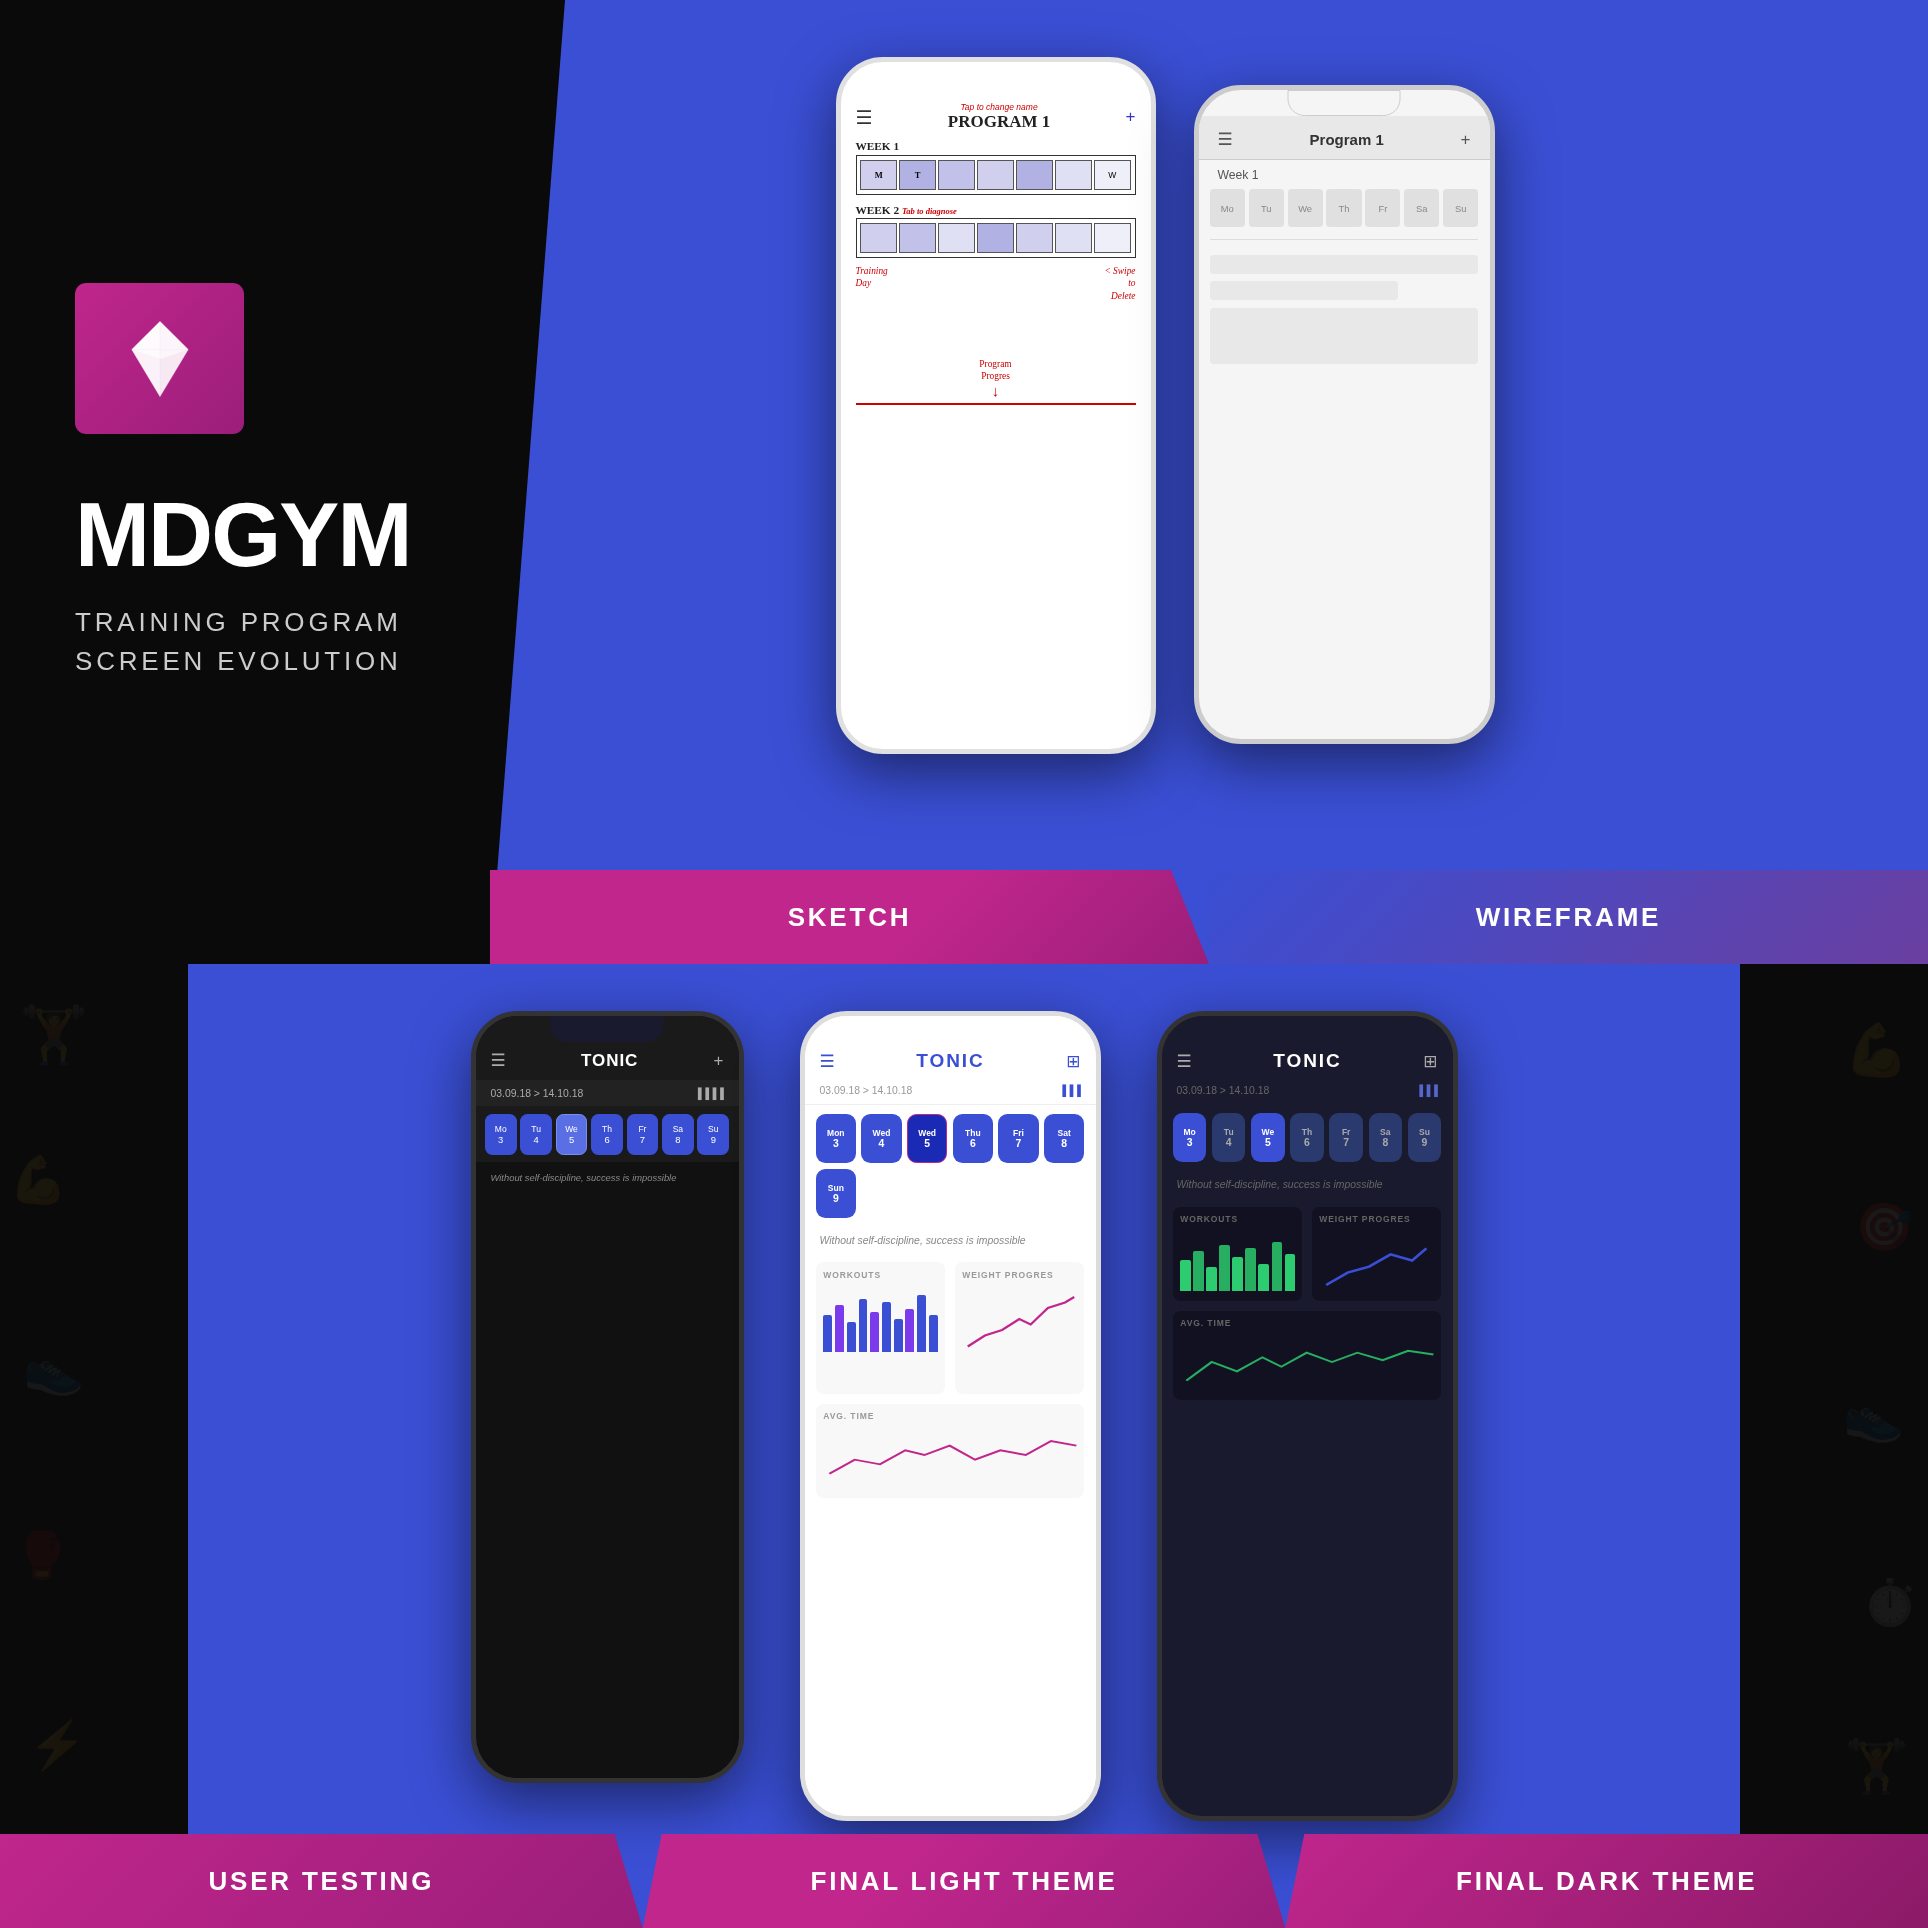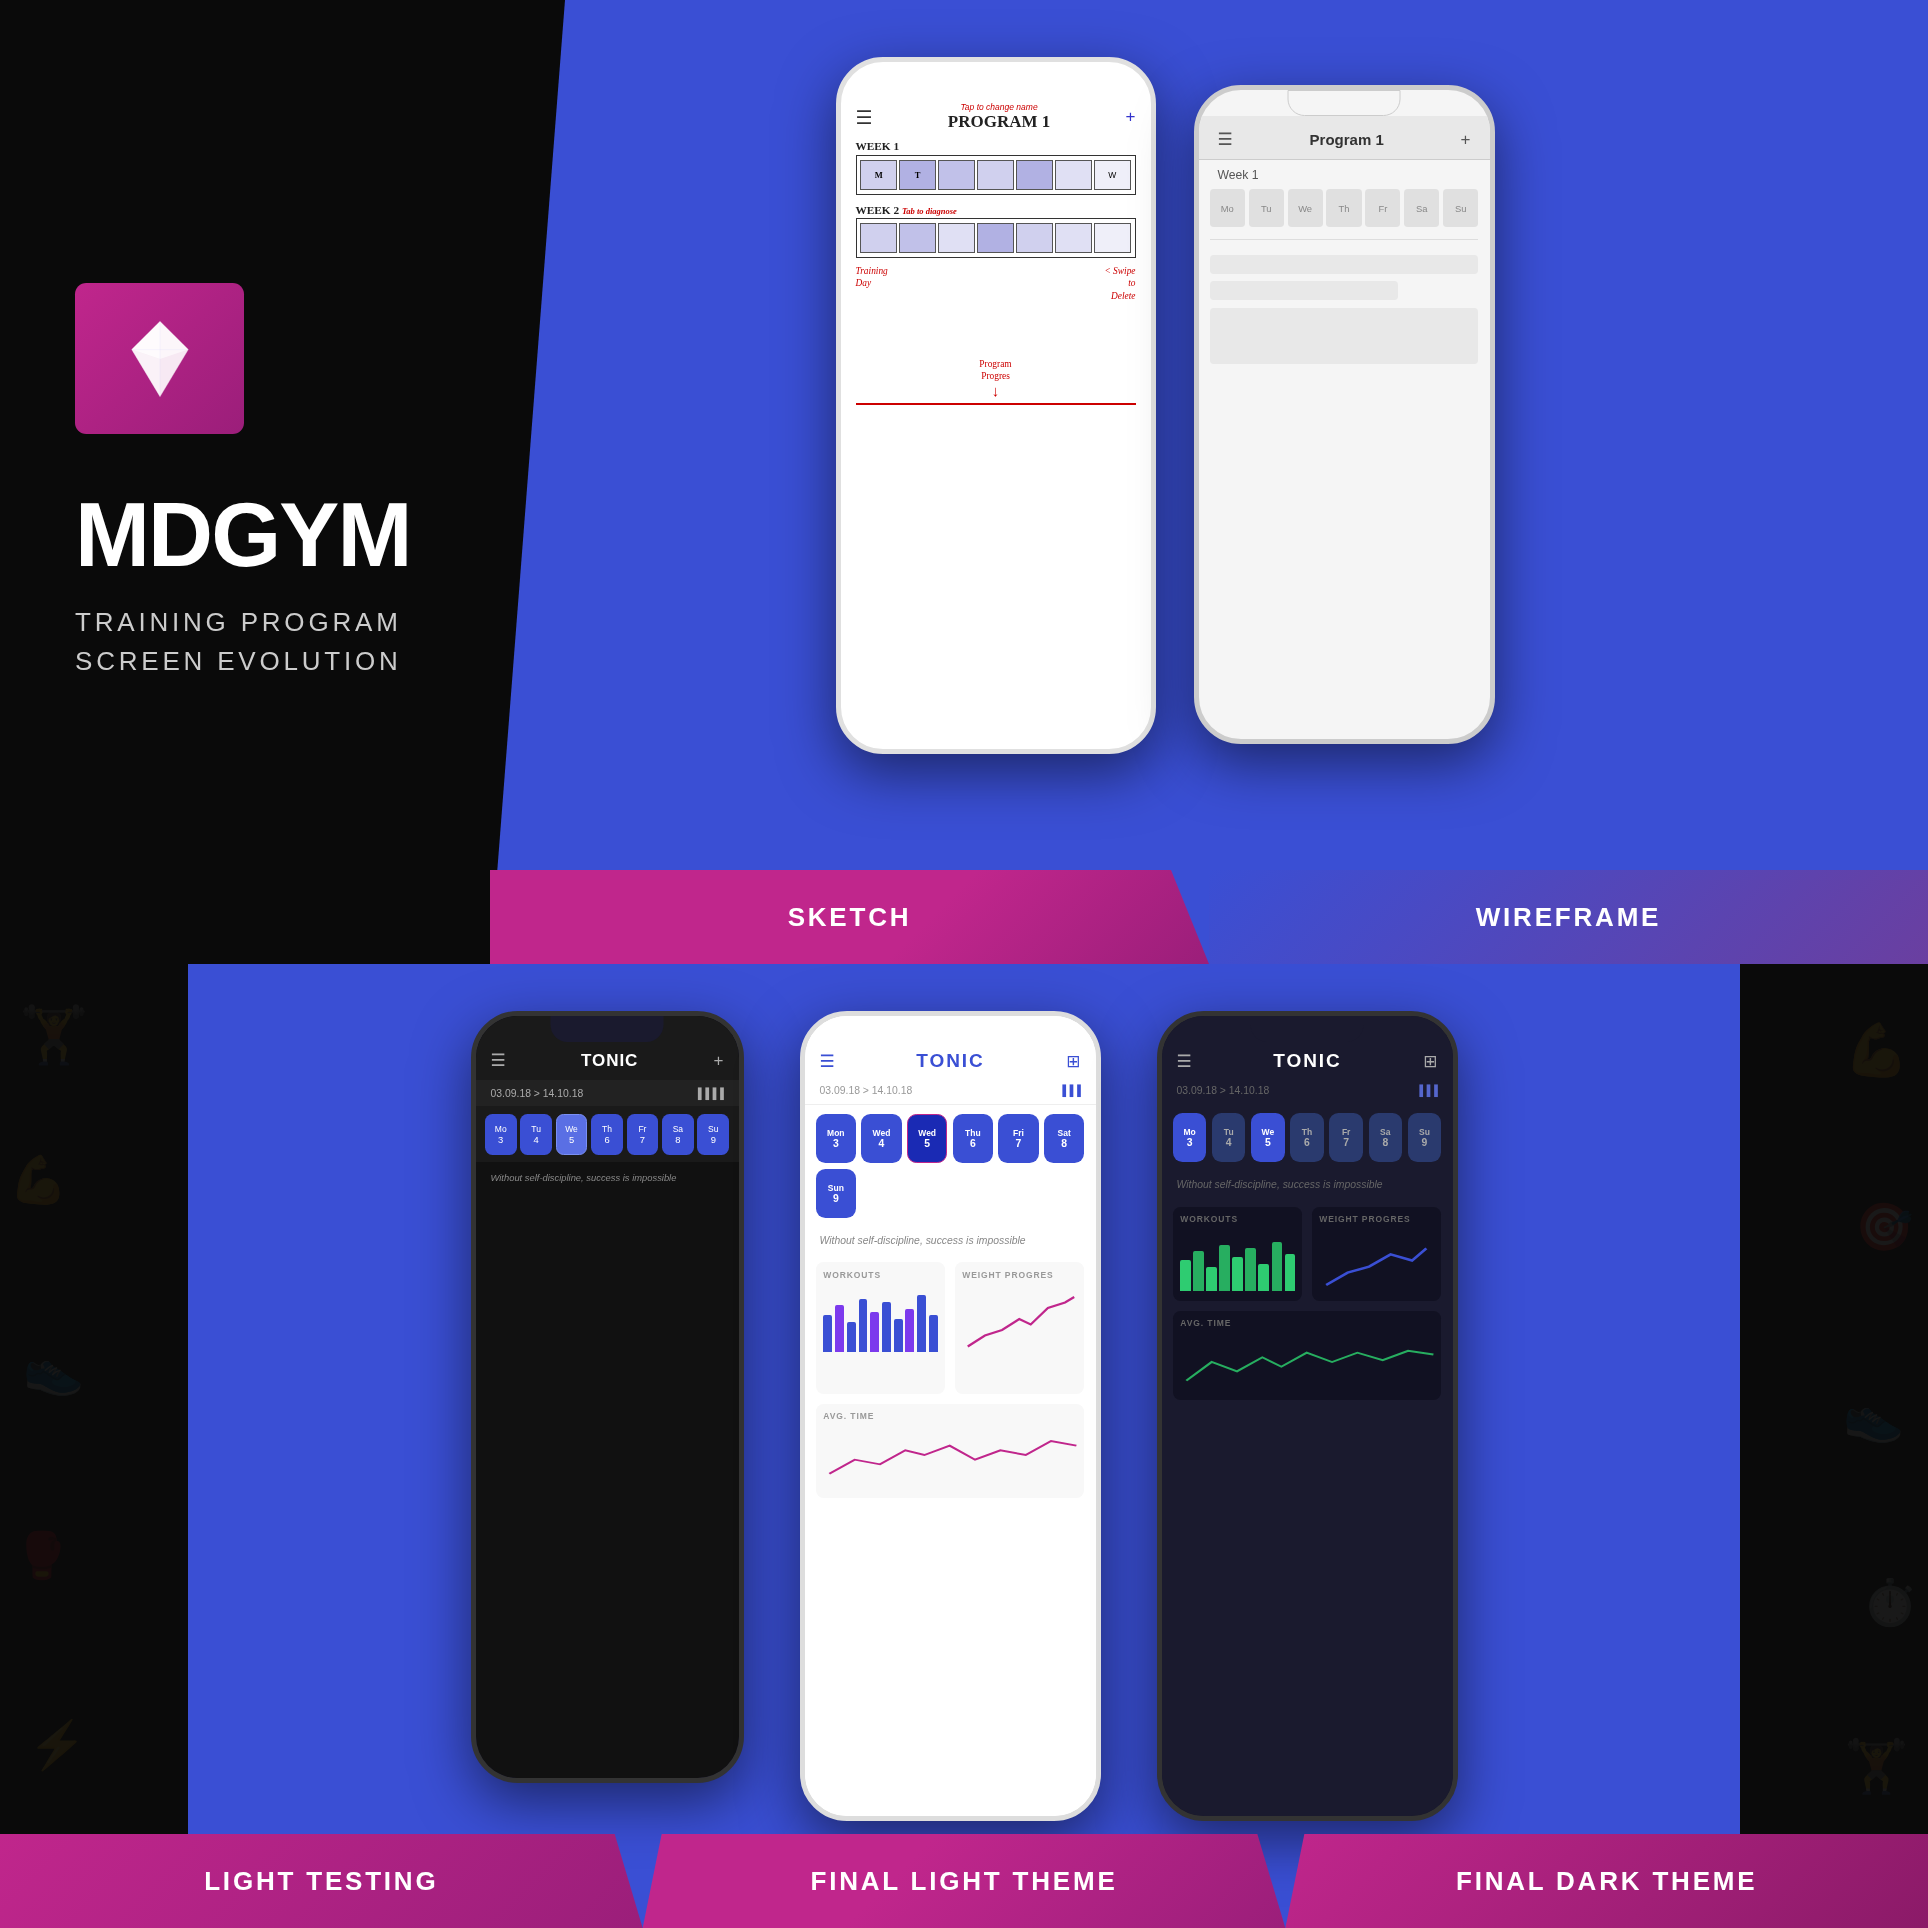--- a/index.html
+++ b/index.html
@@ -839,21 +839,21 @@
             </svg>
           </div>
         </div>
       </div>
     </div>
 
   </div>
 
   <div class="labels-bottom">
     <div class="label-cell label-usertesting">
-      <span>LIGHT TESTING</span>
+      <span>USER TESTING</span>
     </div>
     <div class="label-cell label-light">
       <span>FINAL LIGHT THEME</span>
     </div>
     <div class="label-cell label-dark">
       <span>FINAL DARK THEME</span>
     </div>
   </div>
 </div>
 

